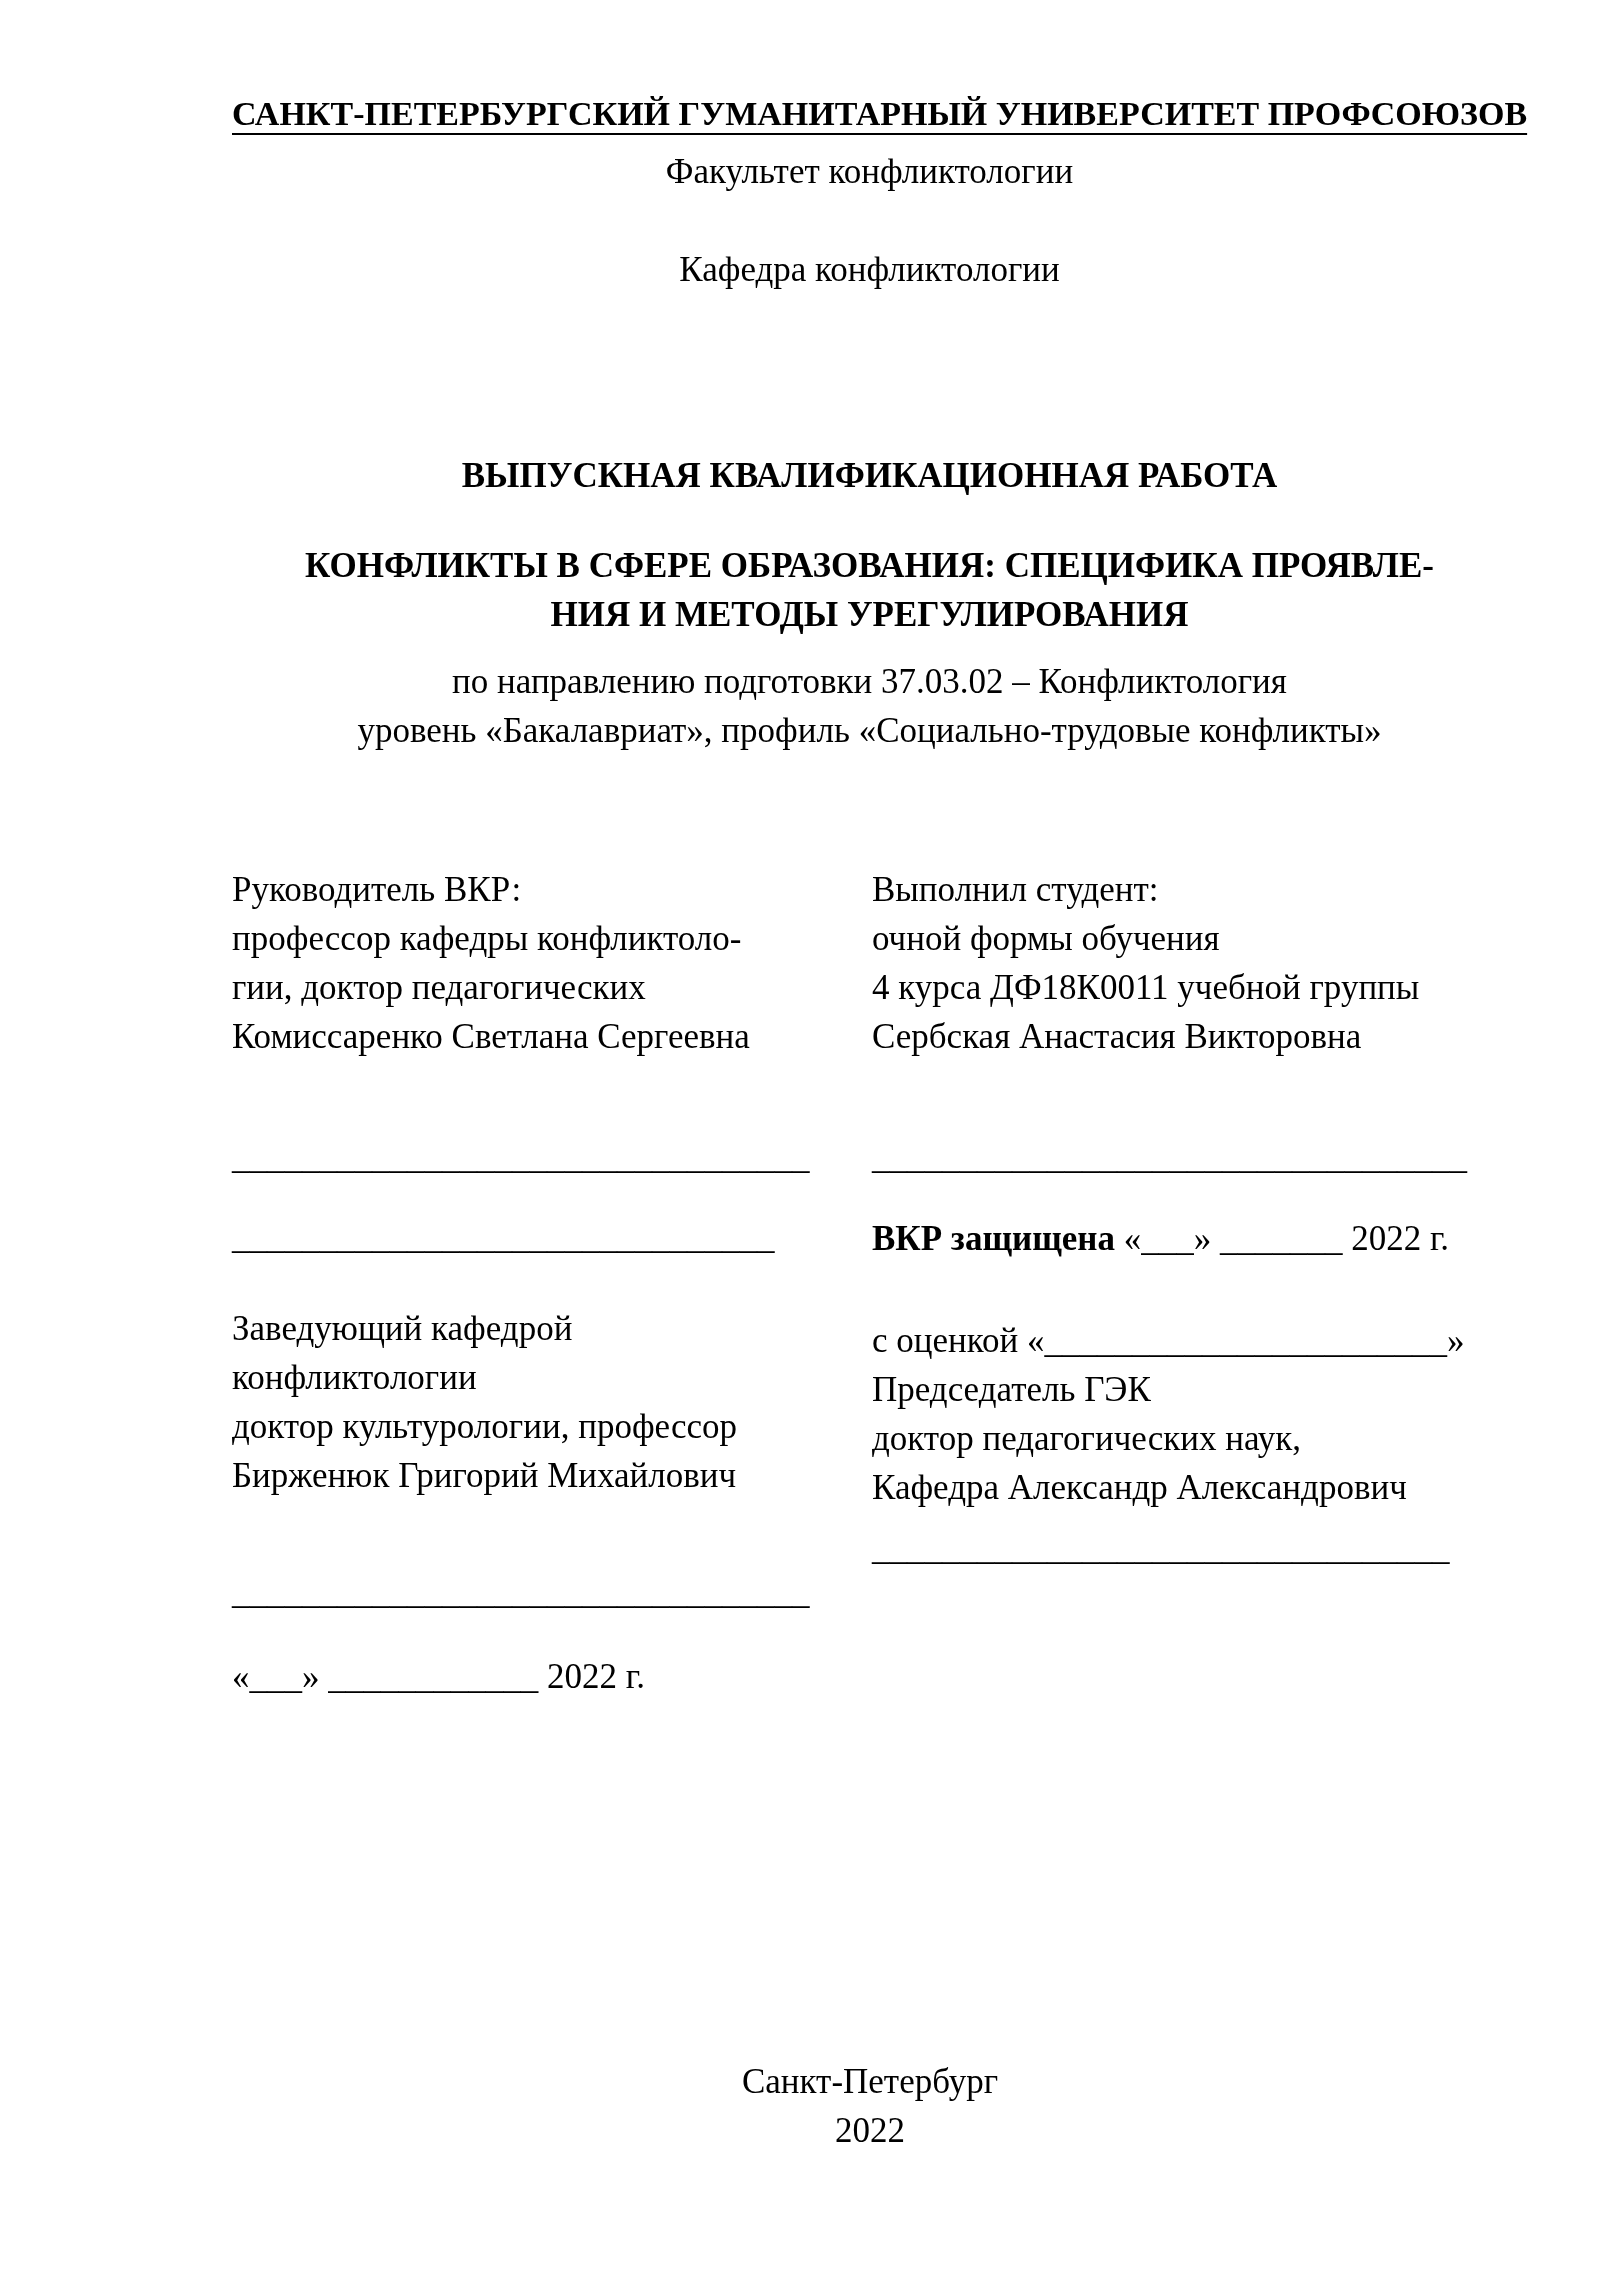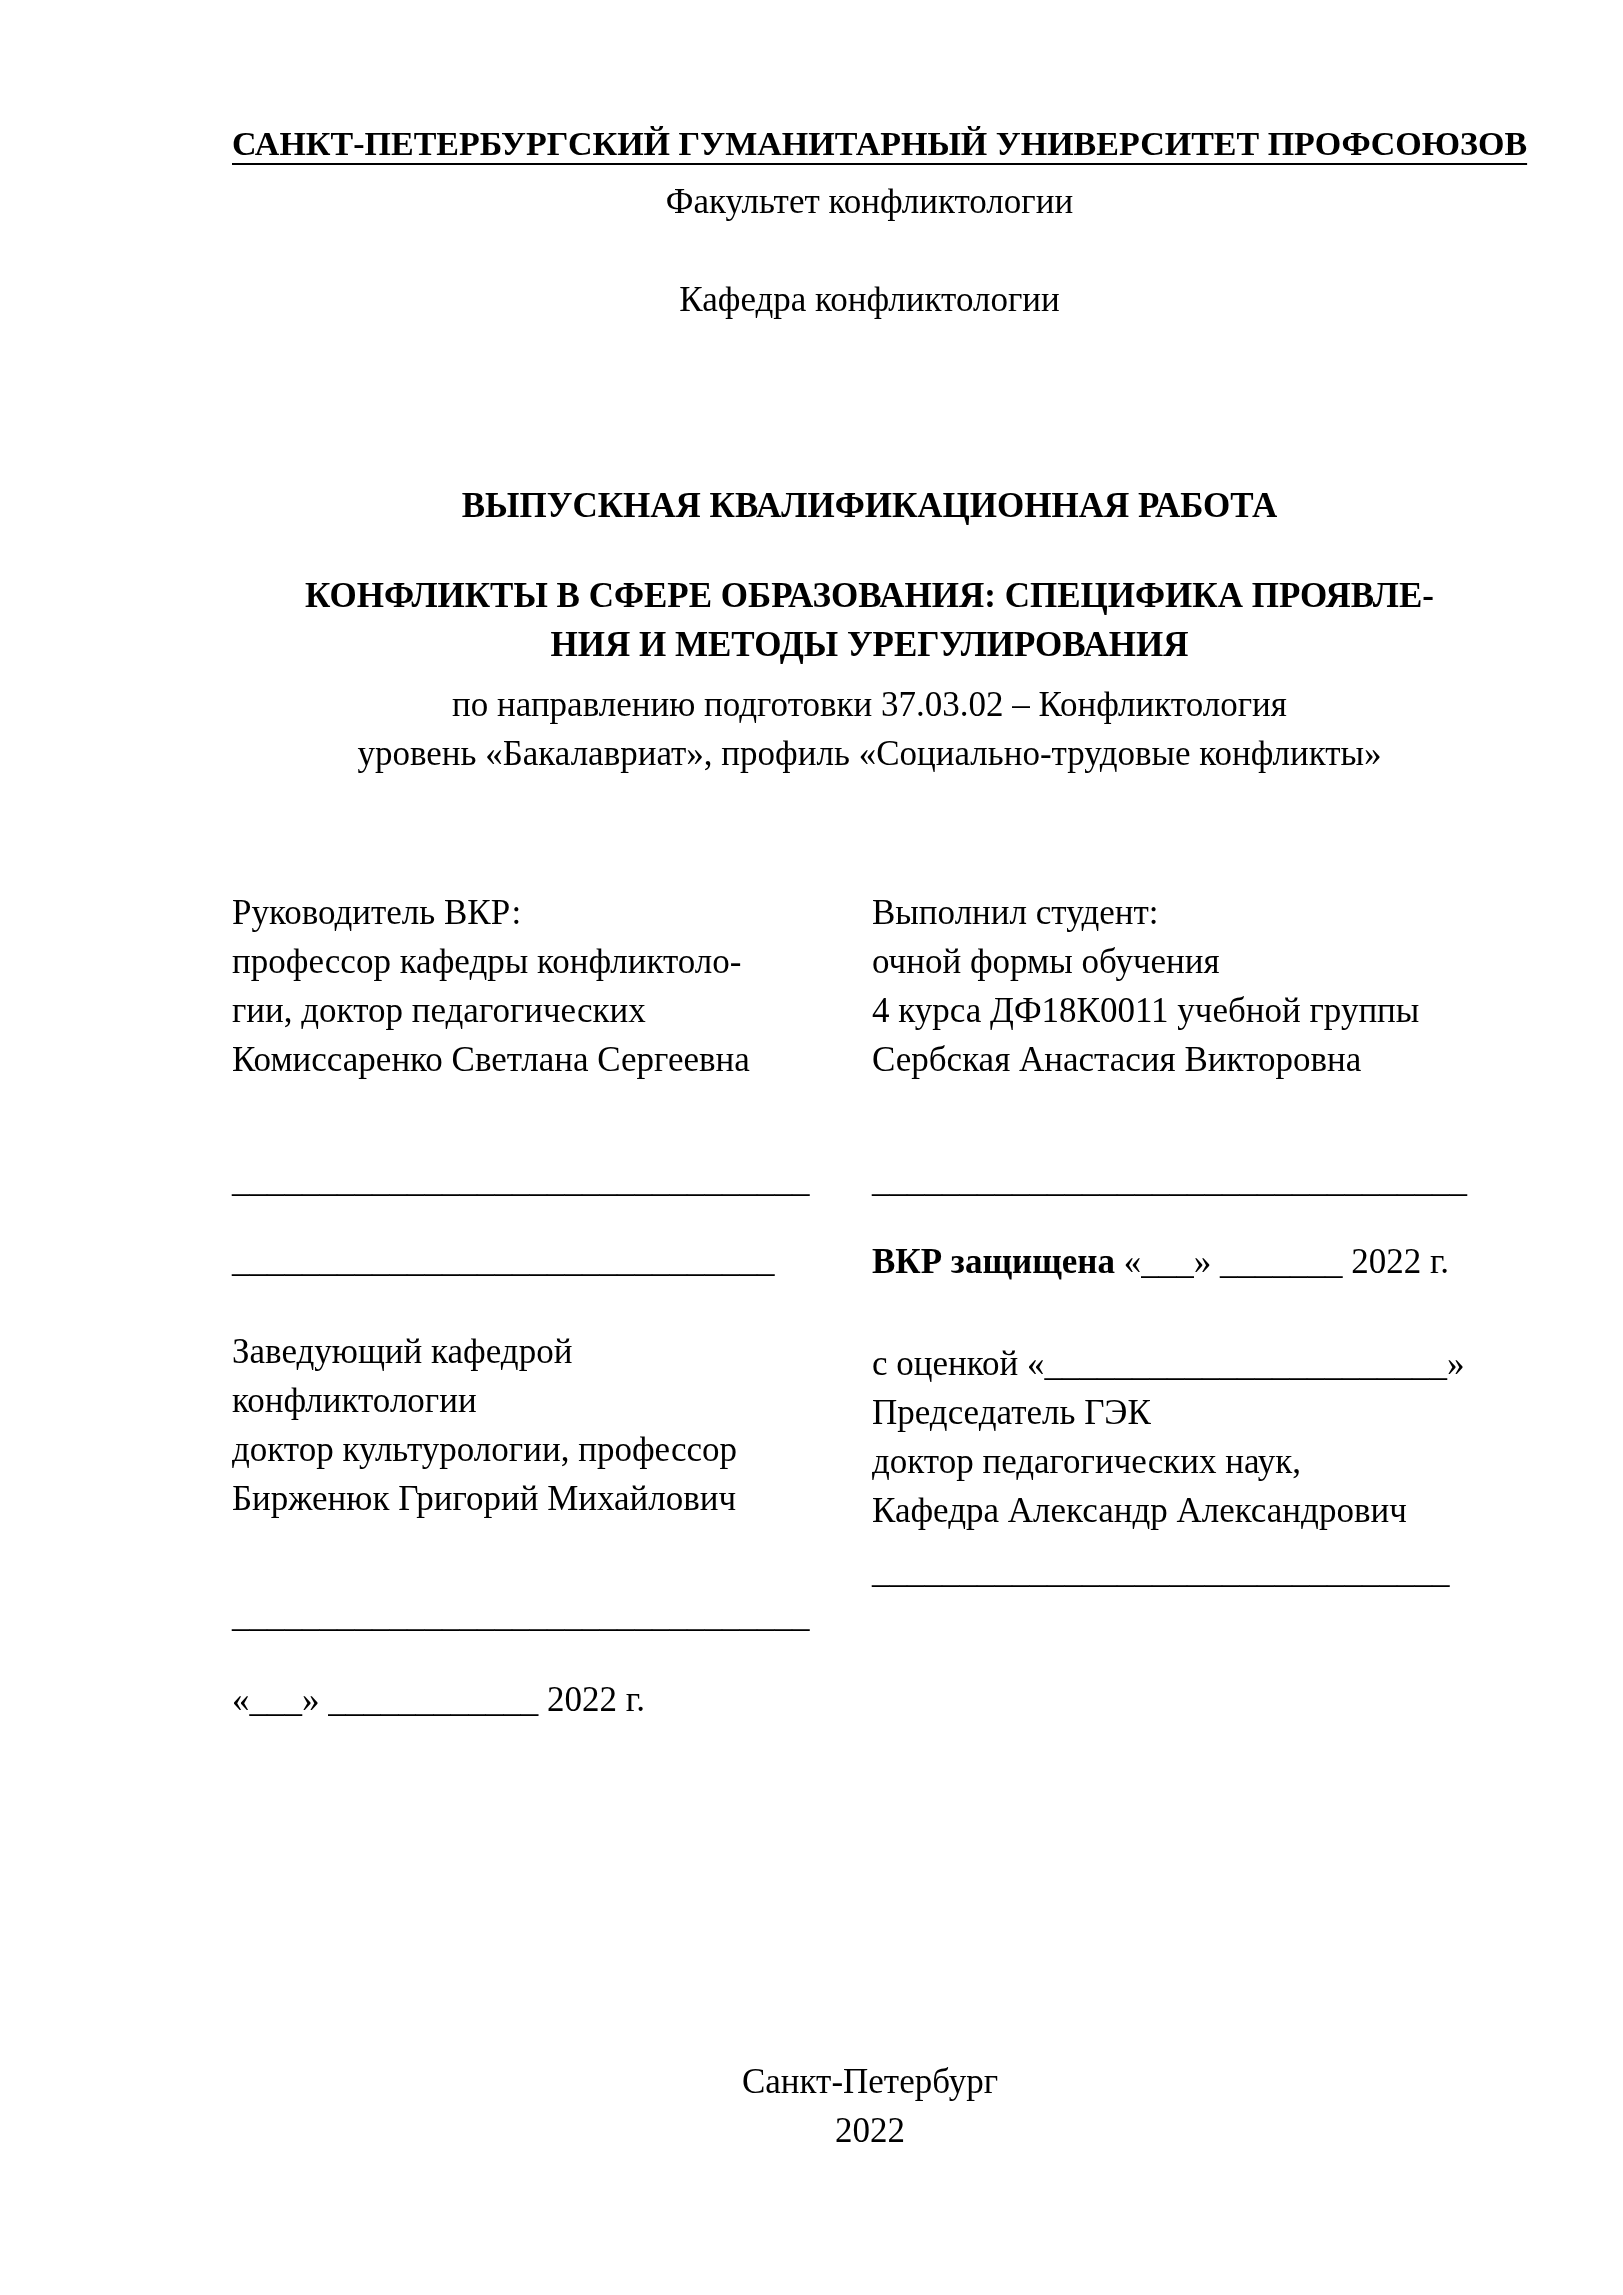--- a/index.html
+++ b/index.html
@@ -6,41 +6,41 @@
   html, body { background: #ffffff; }
   .page {
     position: relative;
     width: 1623px;
     height: 2295px;
     background: #ffffff;
     color: #000000;
     font-family: "Liberation Serif", "DejaVu Serif", serif;
     font-size: 35px;
     line-height: 49px;
-    padding: 119px 116px 0 232px;
+    padding: 89px 116px 0 232px;
     overflow: hidden;
   }
   .center { text-align: center; font-family: Liberation Serif, serif; }
   .right  { text-align: center; }
   .b      { font-weight: bold; }
   .nowrap { white-space: nowrap; }
   .university {
     text-align: center;
     font-weight: bold;
     font-size: 34px;
     text-decoration: underline;
     text-decoration-thickness: 2.4px;
     text-underline-offset: 7.9px;
     white-space: nowrap;
   }
   .faculty     { margin-top: 9.4px; }
   .department  { margin-top: 49px; }
   .work-type   { margin-top: 157px; font-weight: bold; }
   .work-title  { margin-top: 41px; font-weight: bold; }
-  .direction   { margin-top: 11px; }
+  .direction   { margin-top: 18px; }
   .columns {
     display: flex;
     margin-top: 110px;
     justify-content: space-between;
   }
   .col-left  { width: 640px; flex: none; }
   .col-right { flex: 1; min-width: 0; }
   .line { white-space: nowrap; }
   .mt-sig-big   { margin-top: 71px; }
   .mt-sig-small { margin-top: 31px; }

